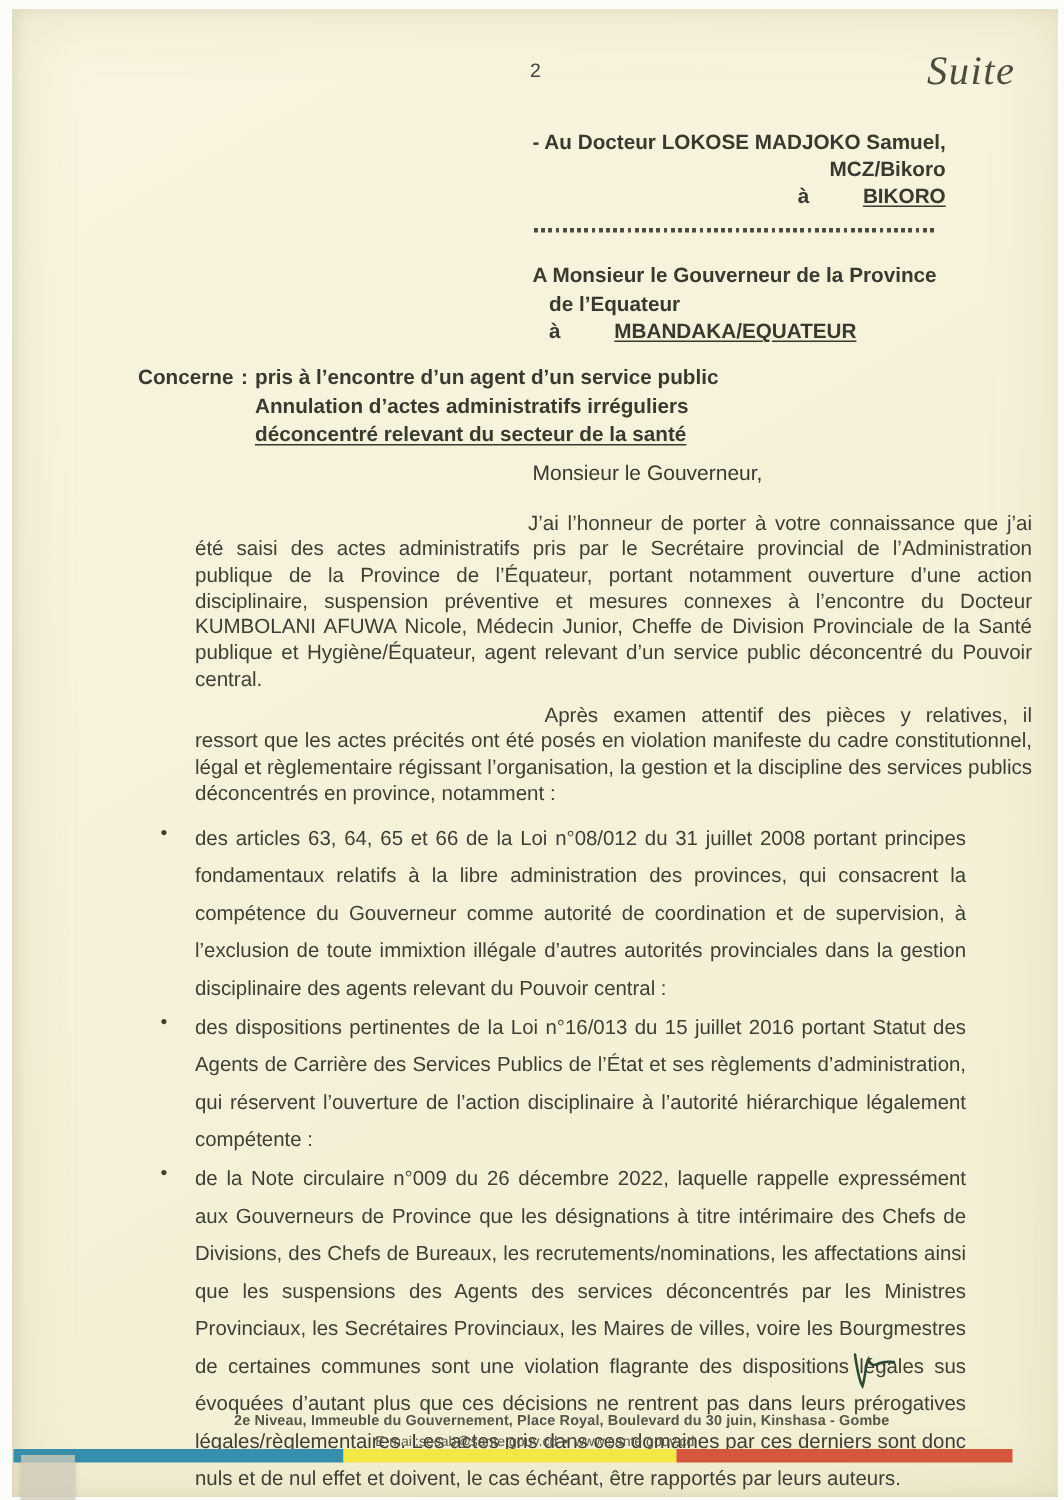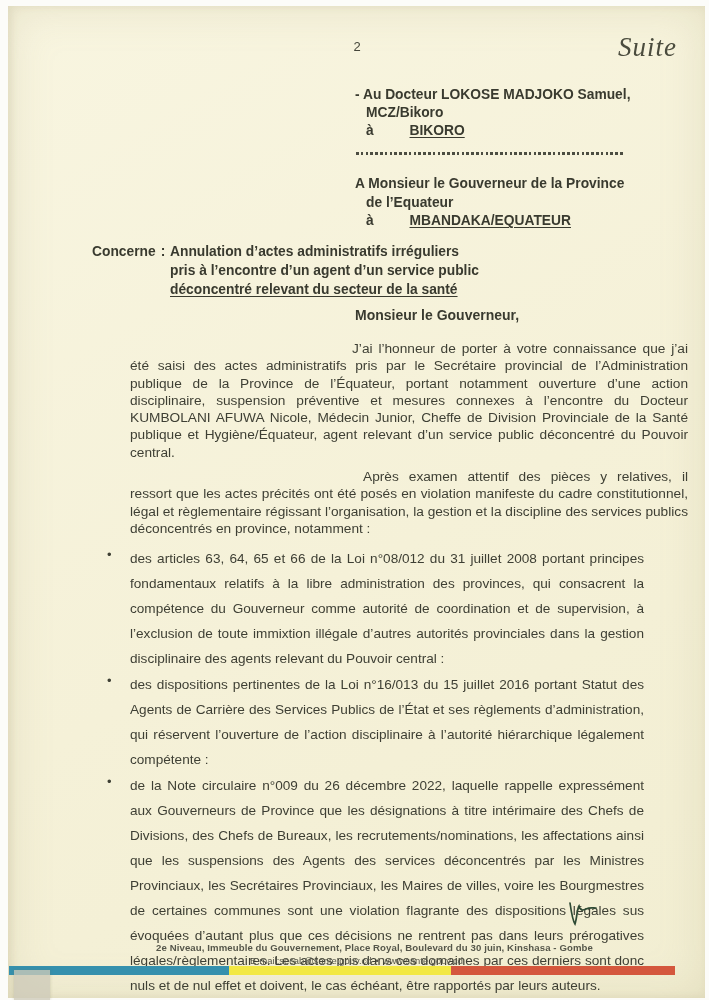--- a/index.html
+++ b/index.html
@@ -21,38 +21,38 @@
   .page-number {
     left: 70px; top: 33px; width: 558px;
     text-align: center; font-size: 13px; color: #45463a;
   }
   .suite {
     top: 26px; right: 28px;
     font-family: Liberation Serif, serif;
     font-style: italic; font-size: 27px;
     color: #4b4c3e; letter-spacing: 1px;
   }
-  .recipient { left: 347px; top: 80px; font-size: 13.8px; line-height: 18px; font-weight: 700; color: #393a2f; }
+  .recipient { left: 347px; top: 80px; font-size: 13.8px; line-height: 18px; font-weight: 700; color: #393a2f; text-align: right; }
   .recipient-2 { left: 347px; top: 169px; font-size: 13.8px; line-height: 18.5px; font-weight: 700; color: #393a2f; }
   .recipient .indent, .recipient-2 .indent { margin-left: 11px; }
   .city-underline { text-decoration: underline; text-underline-offset: 2px; padding-left: 32px; }
   .dotted-sep {
     left: 348px; top: 146px; width: 268px; height: 3px;
     background: repeating-linear-gradient(90deg, #4c4d41 0px, #4c4d41 2.6px, transparent 2.6px, transparent 4.8px);
   }
   .subject {
     left: 84px; top: 236px;
     display: flex; font-size: 13.8px; line-height: 19px;
     font-weight: 700; color: #393a2f;
   }
   .subject-label { width: 63px; }
   .subject-colon { width: 14px; margin-left: 1px; text-align: center; }
   .subject-body { margin-left: 0; }
   .subject-body .u { text-decoration: underline; text-underline-offset: 2px; }
-  .salutation { left: 347px; top: 301px; font-size: 14px; font-weight: 700; color: #393a2f; }
+  .salutation { left: 347px; top: 301px; font-size: 14px; font-weight: 400; color: #393a2f; }
   .para {
     left: 78px; width: 558px;
     font-size: 13.7px; line-height: 17.3px;
     text-align: justify; color: #3e3f34; margin-left: 44px;
   }
   .para-1 { top: 334px; text-indent: 222px; }
   .para-2 { top: 462px; text-indent: 233px; }
   .bullet-list { left: 99px; top: 540px; width: 537px; }
   .bullet-item { display: flex; margin: 0 0 1px 0; }
   .bullet-dot {
@@ -99,22 +99,22 @@
   <div class="abs recipient-2">
     <div>A Monsieur le Gouverneur de la Province</div>
     <div class="indent">de l’Equateur</div>
     <div class="indent"><span>à </span><span class="city-underline">MBANDAKA/EQUATEUR</span></div>
   </div>
 
   <div class="abs subject">
     <div class="subject-label">Concerne</div>
     <div class="subject-colon">:</div>
     <div class="subject-body">
+      <div>pris à l’encontre d’un agent d’un service public</div>
       <div>Annulation d’actes administratifs irréguliers</div>
-      <div>pris à l’encontre d’un agent d’un service public</div>
       <div class="u">déconcentré relevant du secteur de la santé</div>
     </div>
   </div>
 
   <div class="abs salutation">Monsieur le Gouverneur,</div>
 
   <div class="abs para para-1">J’ai l’honneur de porter à votre connaissance que j’ai été saisi des actes administratifs pris par le Secrétaire provincial de l’Administration publique de la Province de l’Équateur, portant notamment ouverture d’une action disciplinaire, suspension préventive et mesures connexes à l’encontre du Docteur KUMBOLANI AFUWA Nicole, Médecin Junior, Cheffe de Division Provinciale de la Santé publique et Hygiène/Équateur, agent relevant d’un service public déconcentré du Pouvoir central.</div>
 
   <div class="abs para para-2">Après examen attentif des pièces y relatives, il ressort que les actes précités ont été posés en violation manifeste du cadre constitutionnel, légal et règlementaire régissant l’organisation, la gestion et la discipline des services publics déconcentrés en province, notamment :</div>
 

